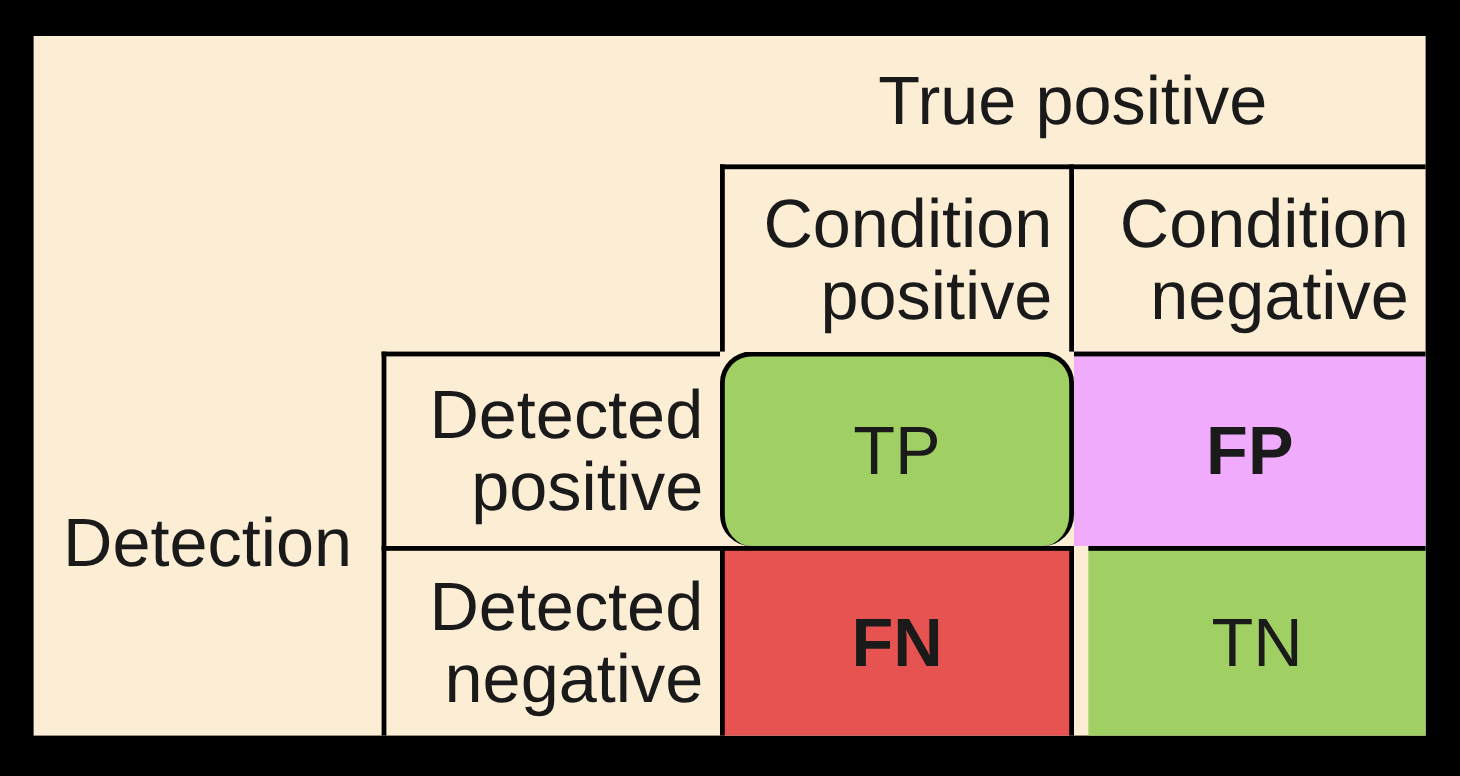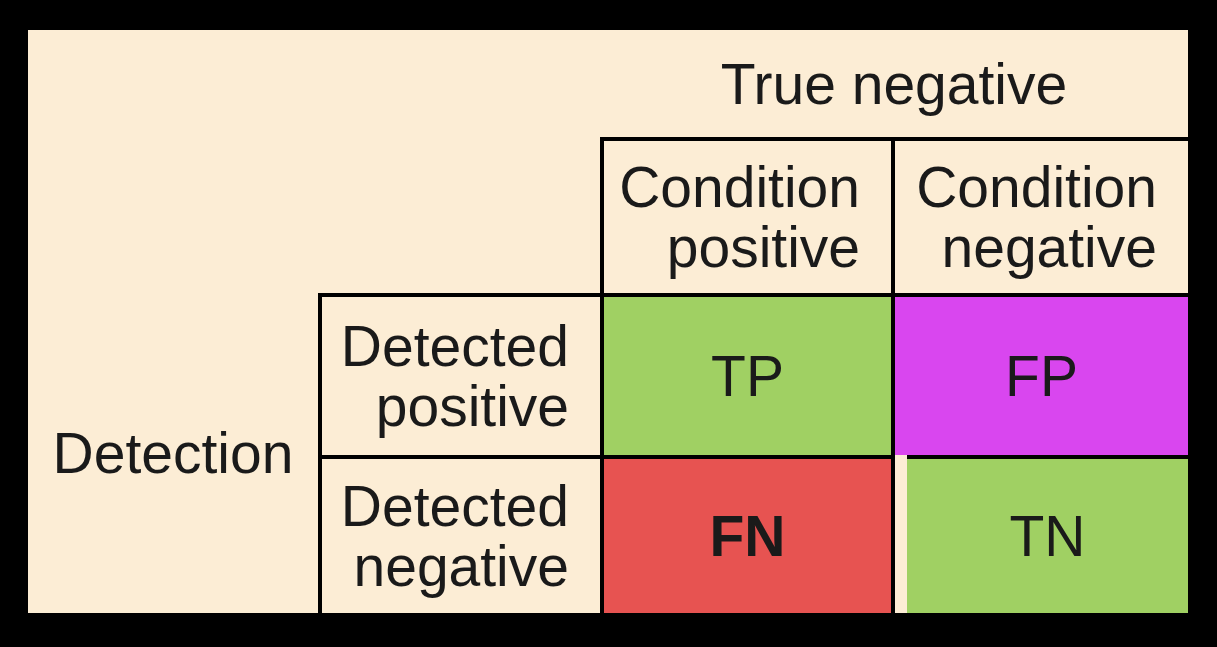--- a/index.html
+++ b/index.html
@@ -29,48 +29,48 @@
   .cell {
     box-sizing: border-box;
     display: flex;
     flex-direction: column;
     justify-content: center;
     font-size: 57px;
     line-height: 60px;
     overflow: hidden;
   }
   .center-text { align-items: center; text-align: center; }
-  .right-text  { align-items: flex-end; text-align: right; padding-right: 31px; }
+  .right-text  { align-items: flex-end; text-align: right; padding-right: 14px; }
 
   .title-cell     { grid-area: 1 / 3 / 2 / 5; }
   .axis-row-cell  { grid-area: 3 / 1 / 5 / 2; text-align: right; }
 
   .ch-pos { grid-area: 2 / 3 / 3 / 4;
             border-top: 4px solid #000; border-left: 4px solid #000; border-right: 4px solid #000; }
   .ch-neg { grid-area: 2 / 4 / 3 / 5;
             border-top: 4px solid #000; }
   .rh-pos { grid-area: 3 / 2 / 4 / 3;
             border-top: 4px solid #000; border-left: 4px solid #000; }
   .rh-neg { grid-area: 4 / 2 / 5 / 3;
             border-top: 4px solid #000; border-left: 4px solid #000; }
   .c-tp   { grid-area: 3 / 3 / 4 / 4;
-            border-top: 4px solid #000; border-left: 4px solid #000; border-right: 4px solid #000; }
+            border-top: 4px solid #000; border-left: 4px solid #000; border-right: 4px solid #000; border-radius: 26px; }
   .c-fp   { grid-area: 3 / 4 / 4 / 5;
             border-top: 4px solid #000; }
   .c-fn   { grid-area: 4 / 3 / 5 / 4;
             border-top: 4px solid #000; border-left: 4px solid #000; border-right: 4px solid #000; }
   .c-tn   { grid-area: 4 / 4 / 5 / 5;
             border-top: 4px solid #000; }
 </style>
 </head>
 <body>
 
 <div class="board" style="background: rgb(252, 237, 213);">
 
-  <div class="cell title-cell center-text">True negative</div>
+  <div class="cell title-cell center-text">True positive</div>
 
   <div class="cell ch-pos right-text">
     <div>Condition</div>
     <div>positive</div>
   </div>
 
   <div class="cell ch-neg right-text">
     <div>Condition</div>
     <div>negative</div>
   </div>
@@ -82,19 +82,19 @@
     <div>positive</div>
   </div>
 
   <div class="cell rh-neg right-text">
     <div>Detected</div>
     <div>negative</div>
   </div>
 
   <div class="cell c-tp center-text" style="background: rgb(160, 208, 99);">TP</div>
 
-  <div class="cell c-fp center-text" style="background: #d946ef;">FP</div>
+  <div class="cell c-fp center-text" style="background: #f0abfc; font-weight: bold;">FP</div>
 
   <div class="cell c-fn center-text" style="background: rgb(231, 83, 81); font-weight: bold;">FN</div>
 
   <div class="cell c-tn center-text" style="background: rgb(160, 208, 99); margin-left: 12px;">TN</div>
 
 </div>
 
 </body></html>

